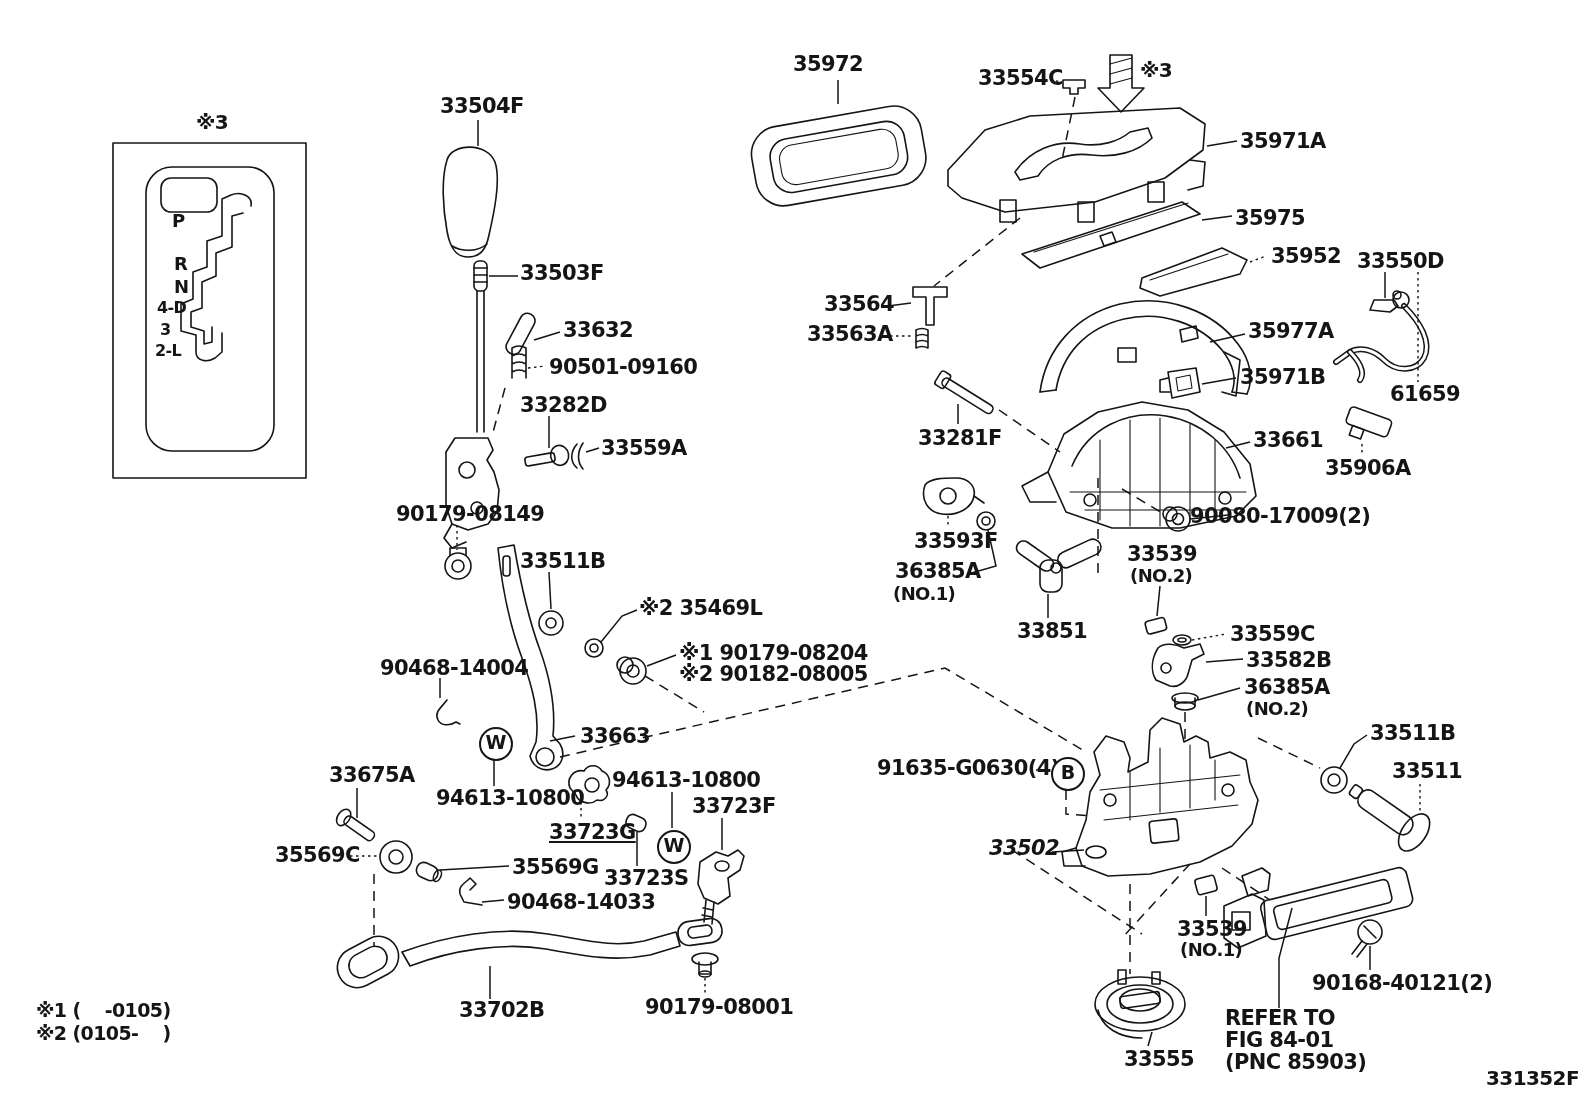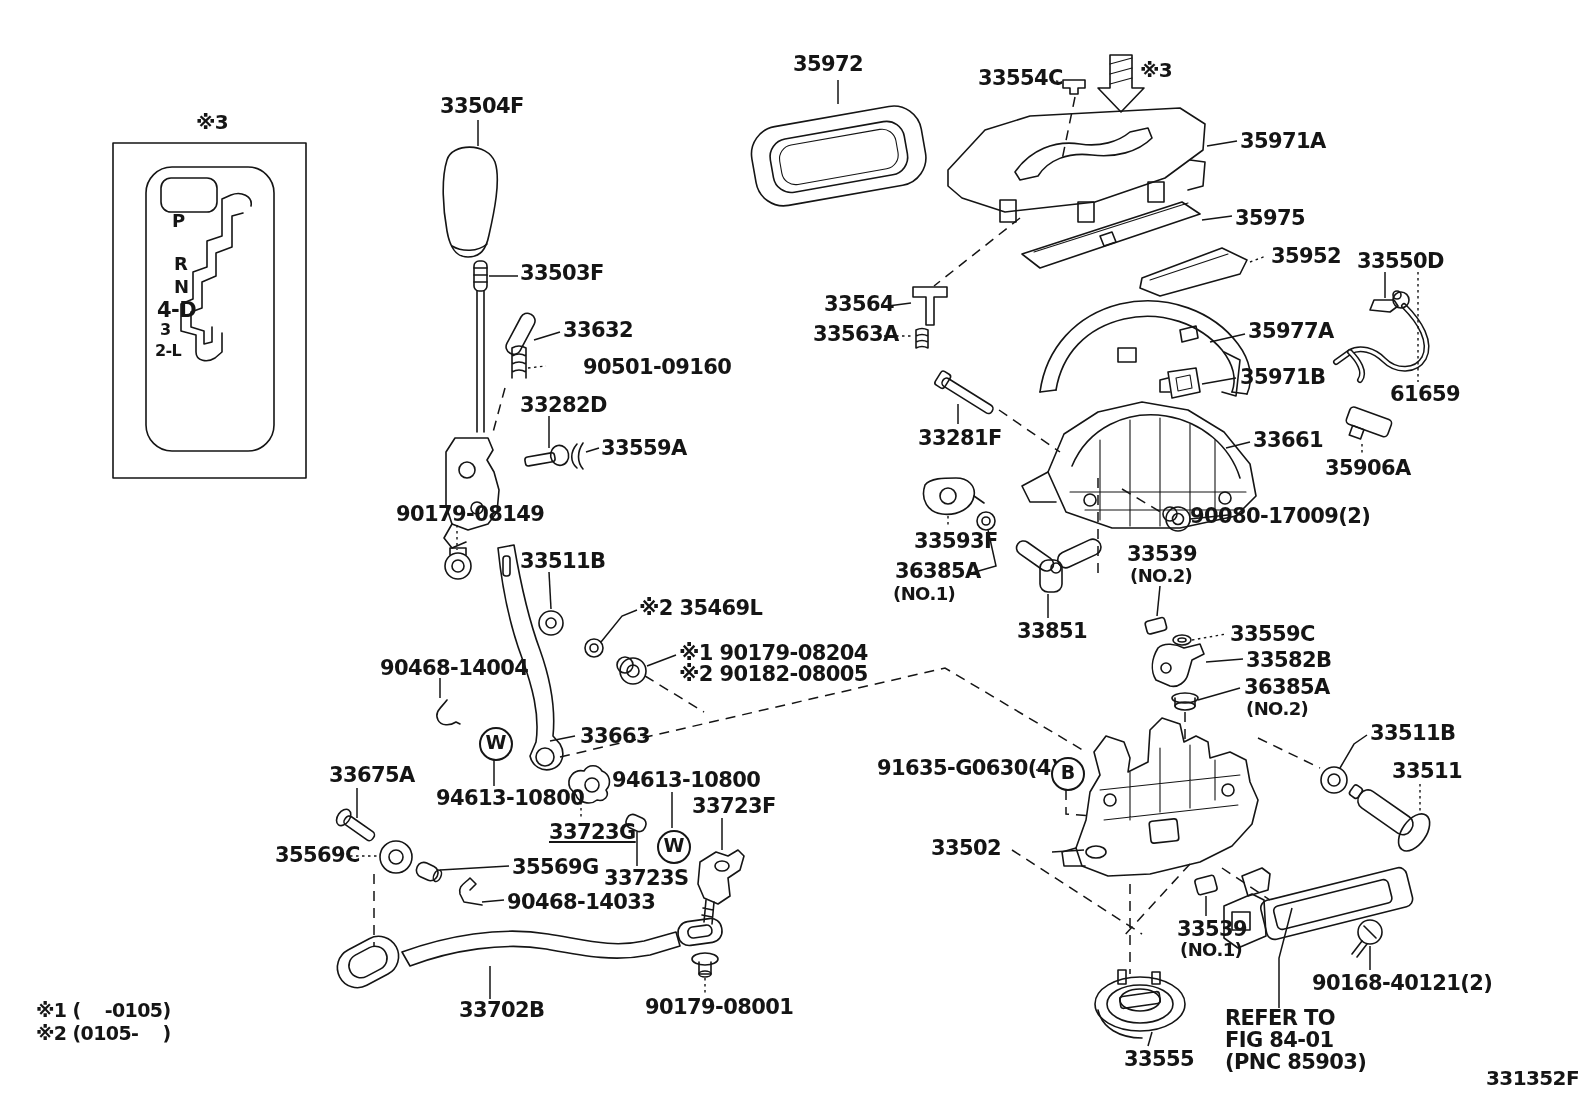--- a/index.html
+++ b/index.html
@@ -384,21 +384,21 @@
       <path d="M1192,640 L1226,634"></path>
       <path d="M1024,770 L1048,770"></path>
       <path d="M1420,784 L1420,812"></path>
     </g>
   </svg>
 
   <div id="label-layer">
       <div class="lbl" style="left: 440px; top: 96px;">33504F</div>
       <div class="lbl" style="left: 520px; top: 263px;">33503F</div>
       <div class="lbl" style="left: 563px; top: 320px;">33632</div>
-      <div class="lbl" style="left: 549px; top: 357px; margin-left: 34px;">90501-09160</div>
+      <div class="lbl" style="left: 549px; top: 357px;">90501-09160</div>
       <div class="lbl" style="left: 520px; top: 395px;">33282D</div>
       <div class="lbl" style="left: 601px; top: 438px;">33559A</div>
       <div class="lbl" style="left: 396px; top: 504px;">90179-08149</div>
       <div class="lbl" style="left: 520px; top: 551px;">33511B</div>
       <div class="lbl" style="left: 639px; top: 598px;">※2 35469L</div>
       <div class="lbl" style="left: 679px; top: 643px;">※1 90179-08204</div>
       <div class="lbl" style="left: 679px; top: 664px;">※2 90182-08005</div>
       <div class="lbl" style="left: 380px; top: 658px;">90468-14004</div>
       <div class="lbl" style="left: 580px; top: 726px;">33663</div>
       <div class="lbl" style="left: 436px; top: 788px;">94613-10800</div>
@@ -413,56 +413,56 @@
       <div class="lbl" style="left: 459px; top: 1000px;">33702B</div>
       <div class="lbl" style="left: 645px; top: 997px;">90179-08001</div>
       <div class="lbl" style="left: 793px; top: 54px;">35972</div>
       <div class="lbl" style="left: 978px; top: 68px;">33554C</div>
       <div class="lbl" style="left: 1140px; top: 60px; font-size: 20px;">※3</div>
       <div class="lbl" style="left: 1240px; top: 131px;">35971A</div>
       <div class="lbl" style="left: 1235px; top: 208px;">35975</div>
       <div class="lbl" style="left: 1271px; top: 246px;">35952</div>
       <div class="lbl" style="left: 1357px; top: 251px;">33550D</div>
       <div class="lbl" style="left: 824px; top: 294px;">33564</div>
-      <div class="lbl" style="left: 807px; top: 324px; margin-left: 6px;">33563A</div>
+      <div class="lbl" style="left: 807px; top: 324px;">33563A</div>
       <div class="lbl" style="left: 1248px; top: 321px;">35977A</div>
       <div class="lbl" style="left: 1240px; top: 367px;">35971B</div>
       <div class="lbl" style="left: 918px; top: 428px;">33281F</div>
       <div class="lbl" style="left: 1253px; top: 430px;">33661</div>
       <div class="lbl" style="left: 1390px; top: 384px;">61659</div>
       <div class="lbl" style="left: 1325px; top: 458px;">35906A</div>
       <div class="lbl" style="left: 1190px; top: 506px;">90080-17009(2)</div>
       <div class="lbl" style="left: 914px; top: 531px;">33593F</div>
       <div class="lbl" style="left: 895px; top: 561px;">36385A</div>
       <div class="lbl" style="left: 893px; top: 585px; font-size: 18px;">(NO.1)</div>
       <div class="lbl" style="left: 1017px; top: 621px;">33851</div>
       <div class="lbl" style="left: 1127px; top: 544px;">33539</div>
       <div class="lbl" style="left: 1130px; top: 567px; font-size: 18px;">(NO.2)</div>
       <div class="lbl" style="left: 1230px; top: 624px;">33559C</div>
       <div class="lbl" style="left: 1246px; top: 650px;">33582B</div>
       <div class="lbl" style="left: 1244px; top: 677px;">36385A</div>
       <div class="lbl" style="left: 1246px; top: 700px; font-size: 18px;">(NO.2)</div>
       <div class="lbl" style="left: 877px; top: 758px;">91635-G0630(4)</div>
-      <div class="lbl" style="left: 931px; top: 838px;">33502</div>
+      <div class="lbl" style="left: 989px; top: 838px; font-style: italic;">33502</div>
       <div class="lbl" style="left: 1370px; top: 723px;">33511B</div>
       <div class="lbl" style="left: 1392px; top: 761px;">33511</div>
       <div class="lbl" style="left: 1177px; top: 919px;">33539</div>
       <div class="lbl" style="left: 1180px; top: 941px; font-size: 18px;">(NO.1)</div>
       <div class="lbl" style="left: 1312px; top: 973px;">90168-40121(2)</div>
       <div class="lbl" style="left: 1225px; top: 1008px;">REFER TO</div>
       <div class="lbl" style="left: 1225px; top: 1030px;">FIG 84-01</div>
       <div class="lbl" style="left: 1225px; top: 1052px;">(PNC 85903)</div>
       <div class="lbl" style="left: 1124px; top: 1049px;">33555</div>
       <div class="lbl" style="left: 1486px; top: 1068px; font-size: 20px;">331352F</div>
       <div class="lbl" style="left: 36px; top: 1001px; font-size: 19px;">※1 (    -0105)</div>
       <div class="lbl" style="left: 36px; top: 1024px; font-size: 19px;">※2 (0105-    )</div>
       <div class="lbl" style="left: 196px; top: 112px; font-size: 20px;">※3</div>
       <div class="lbl" style="left: 172px; top: 212px; font-size: 18px;">P</div>
       <div class="lbl" style="left: 174px; top: 255px; font-size: 18px;">R</div>
       <div class="lbl" style="left: 174px; top: 278px; font-size: 18px;">N</div>
-      <div class="lbl" style="left: 157px; top: 300px; font-size: 21px;">4-D</div>
+      <div class="lbl" style="left: 157px; top: 300px; font-size: 16px;">4-D</div>
       <div class="lbl" style="left: 160px; top: 322px; font-size: 16px;">3</div>
       <div class="lbl" style="left: 155px; top: 343px; font-size: 16px;">2-L</div>
       <div class="sym" style="left: 479px; top: 727px;">W</div>
       <div class="sym" style="left: 657px; top: 830px;">W</div>
       <div class="sym" style="left: 1051px; top: 757px;">B</div>
     </div>
 </div>
 
 </body></html>

